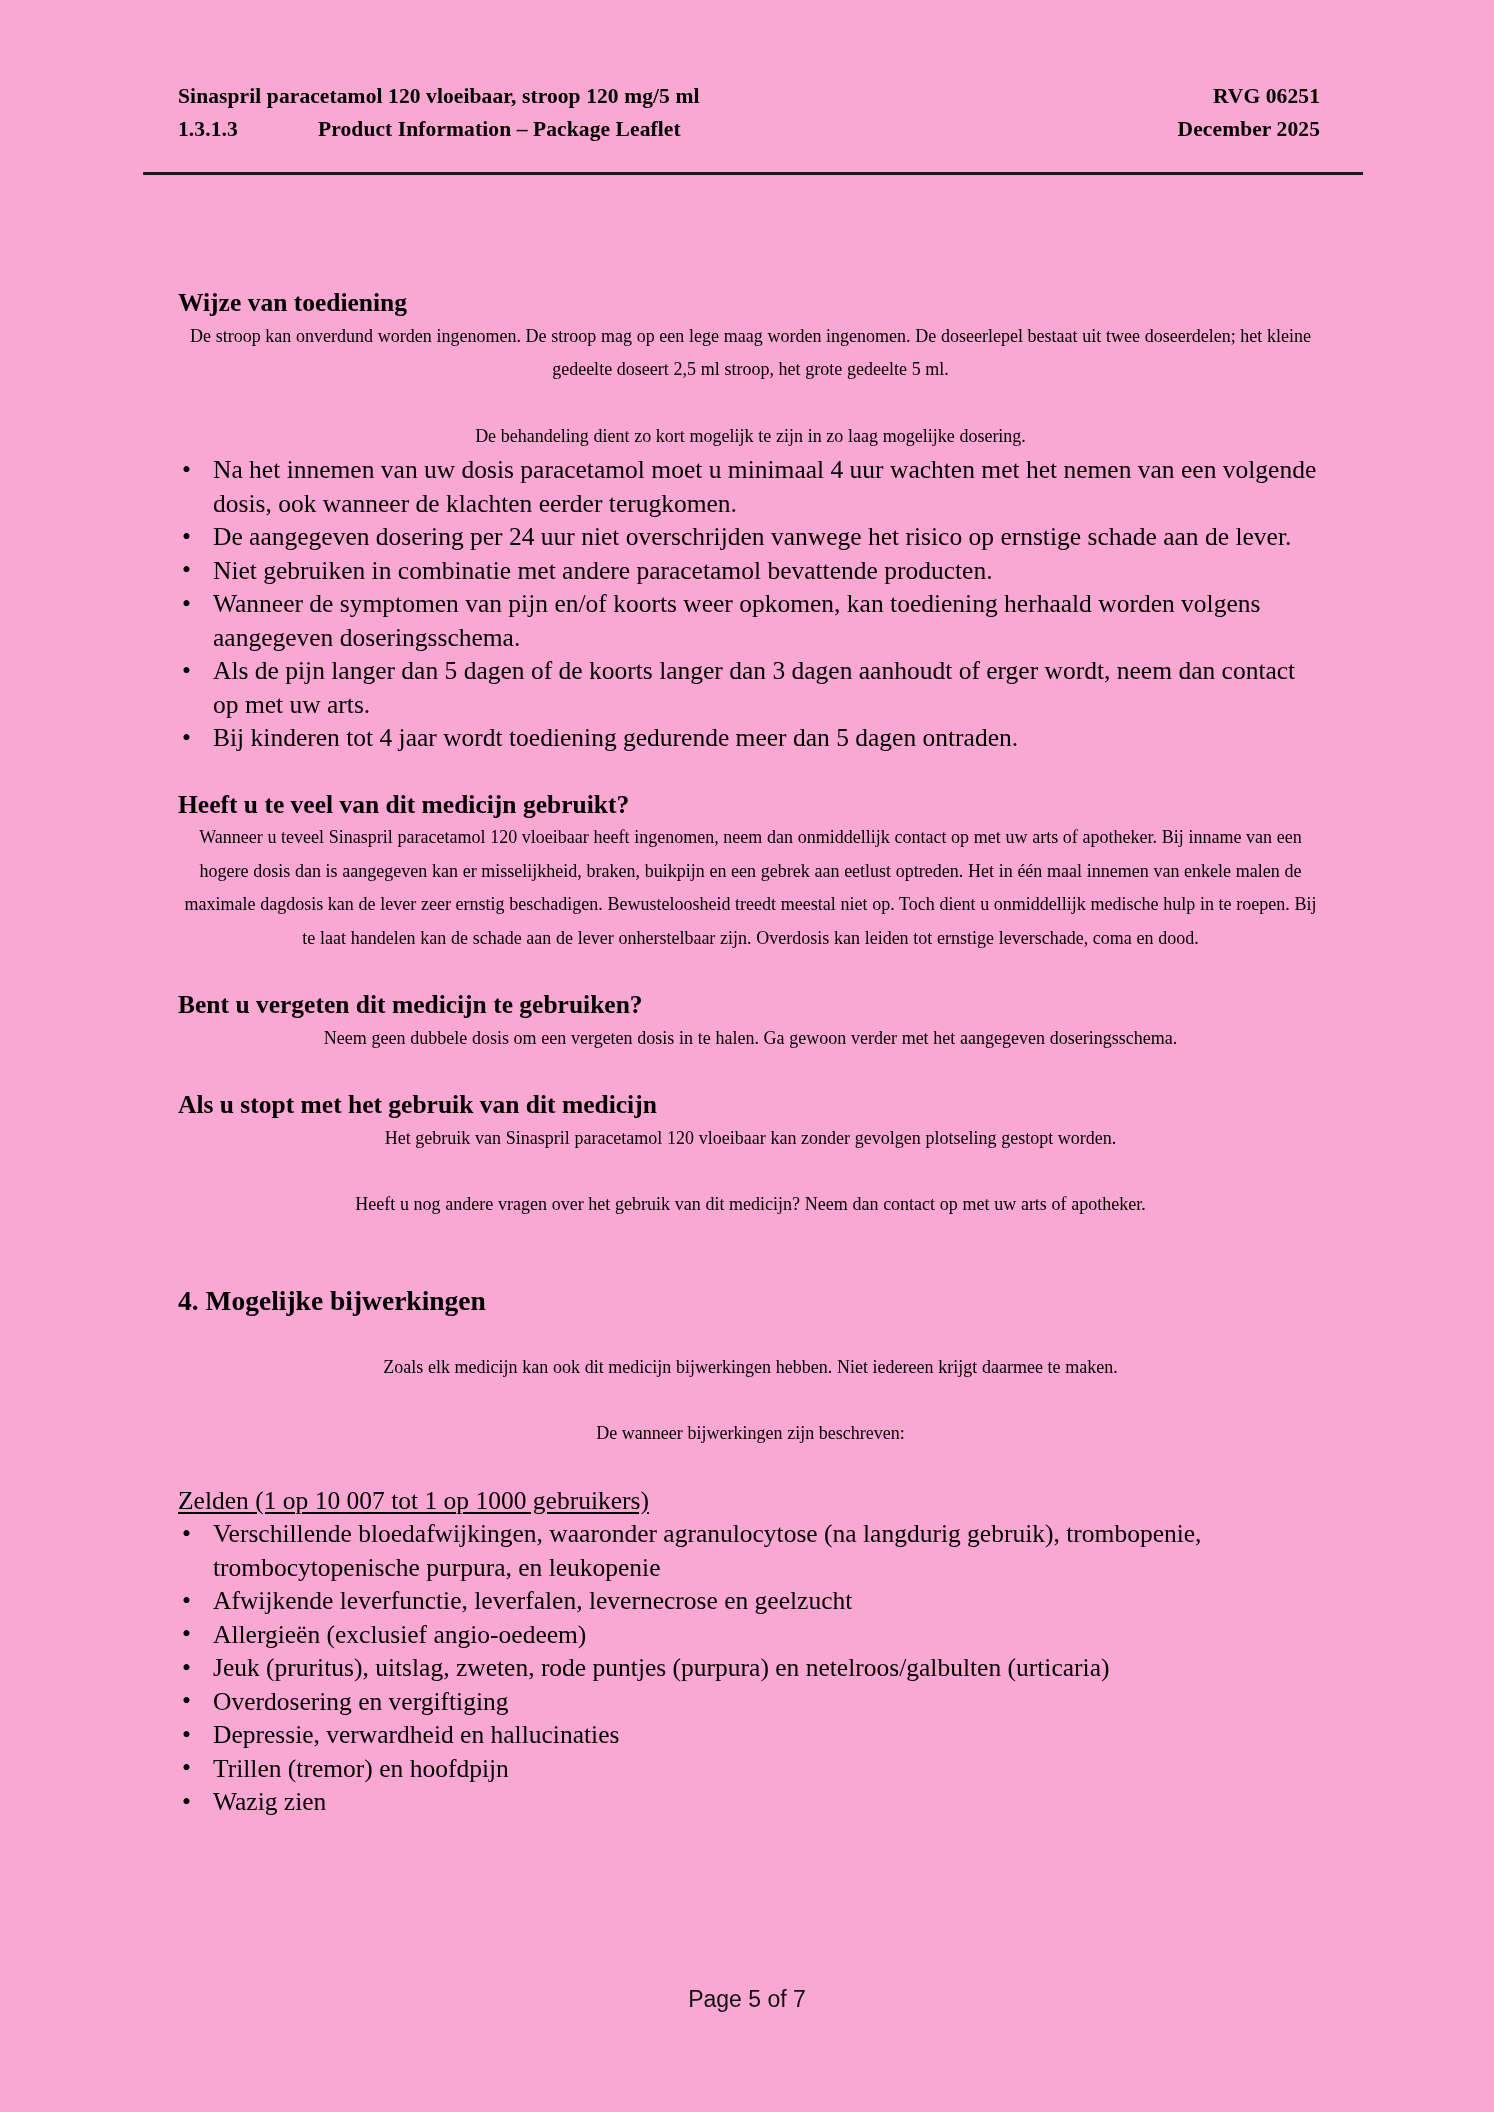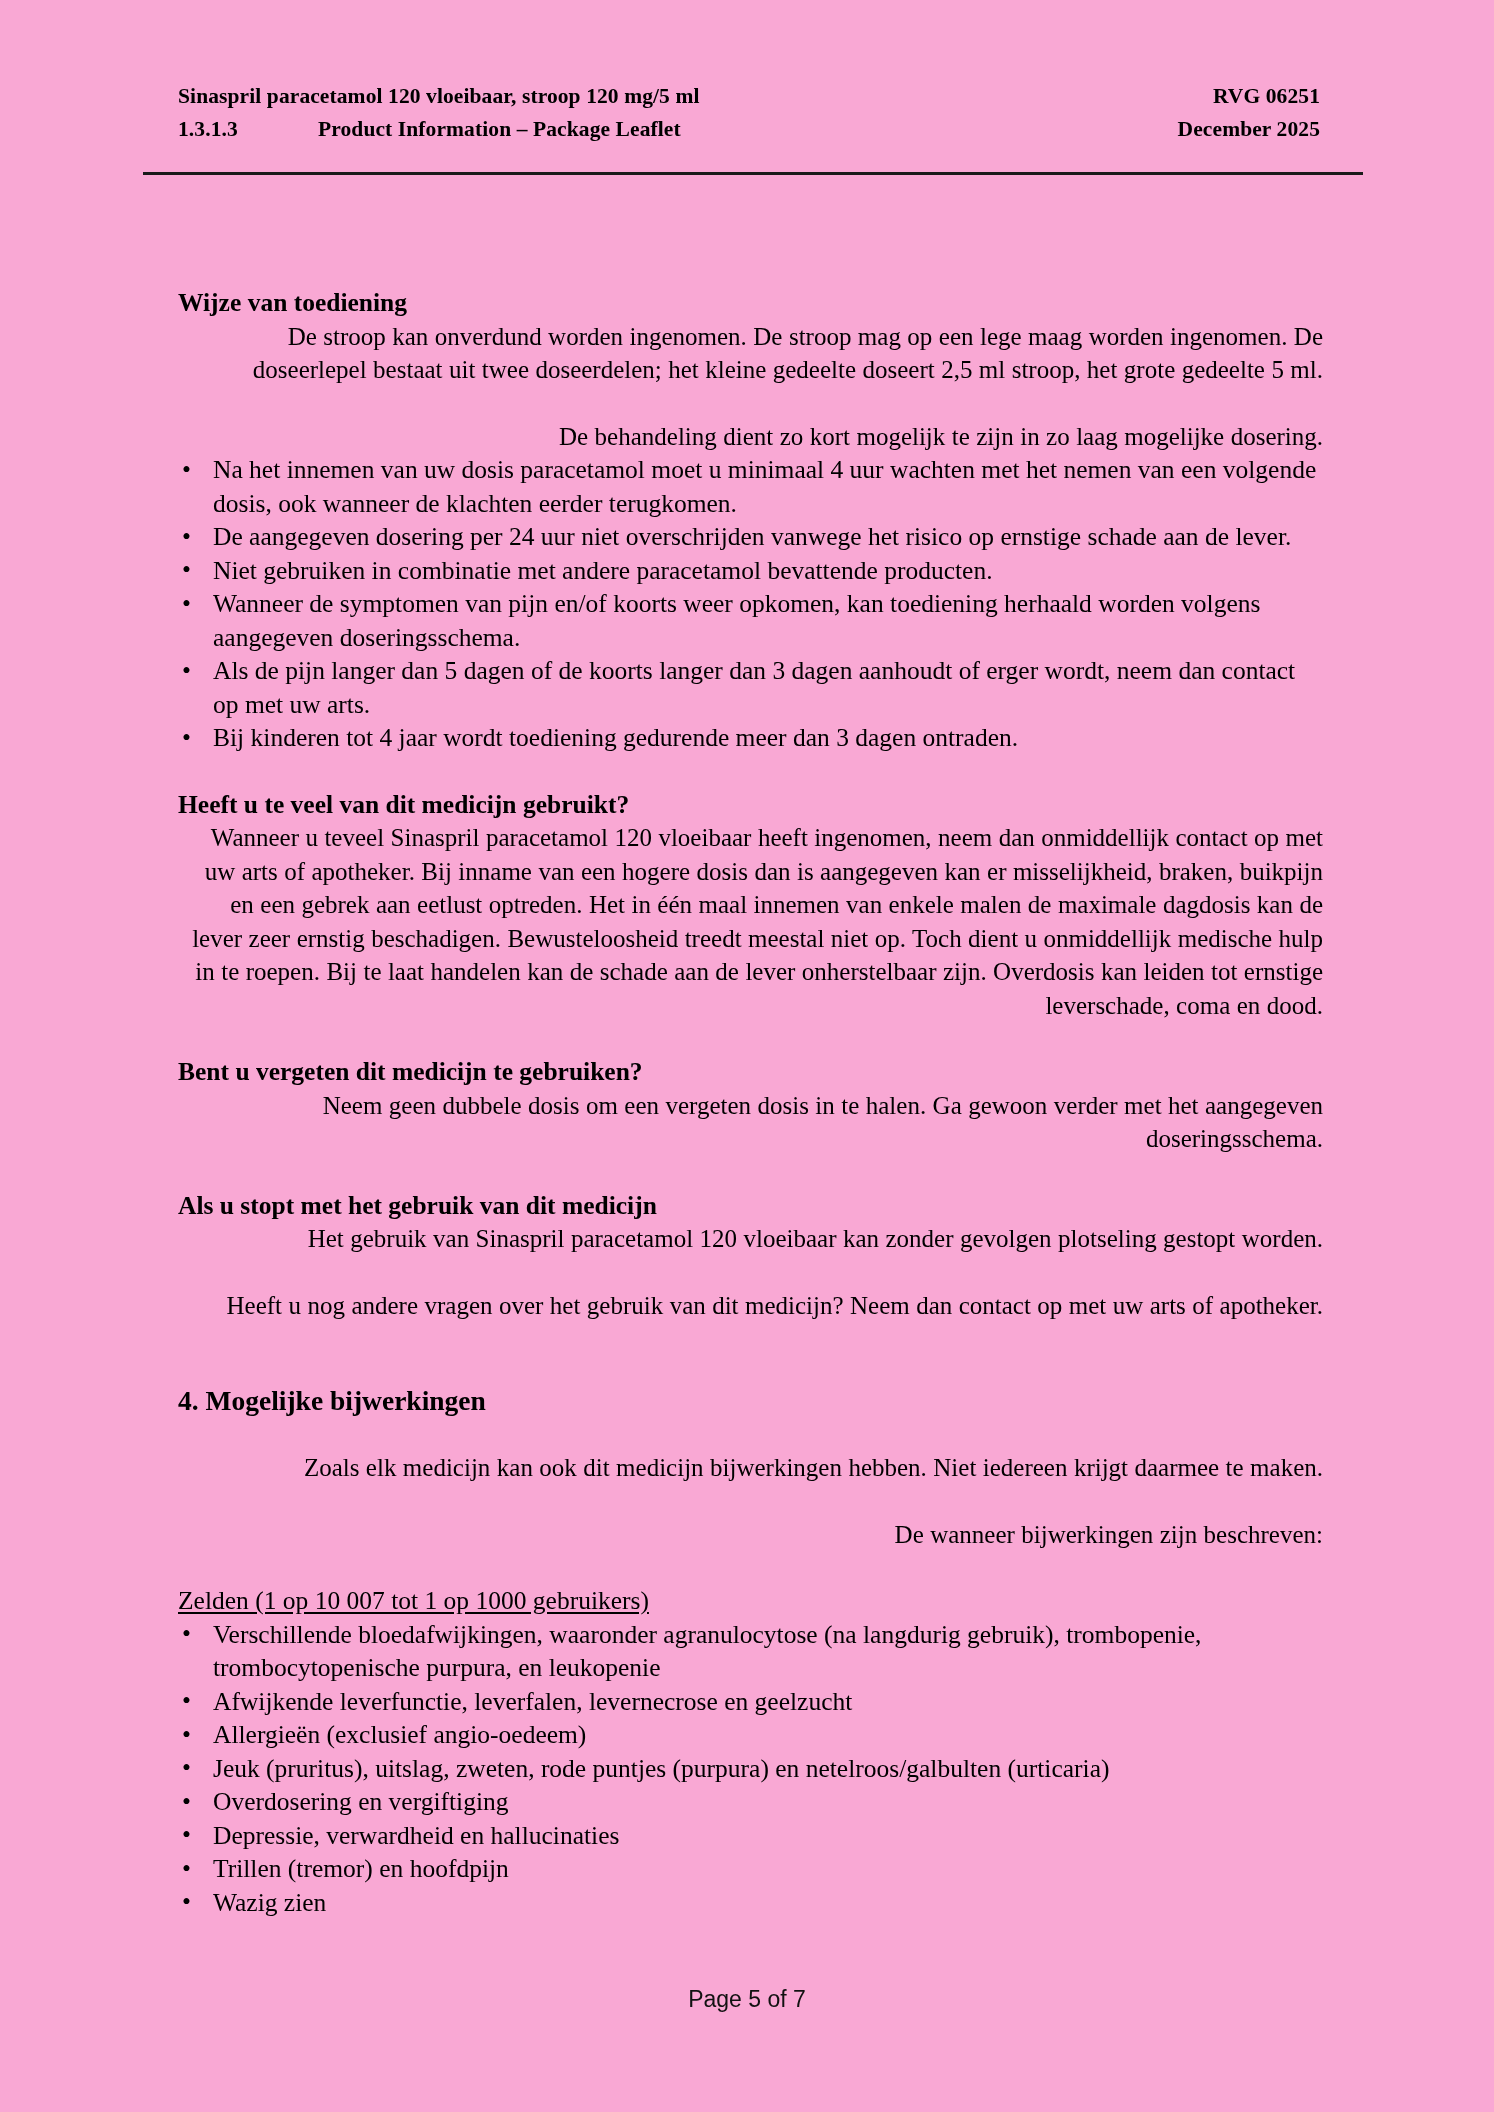--- a/index.html
+++ b/index.html
@@ -67,23 +67,23 @@
     width: 1145px;
     margin-top: 48px;
   }
 
   p, h2, h3, ul, li {
     margin: 0;
     padding: 0;
   }
 
   .para {
-    font-size: 25px;
-    line-height: 33.5px;
-    text-align: right;
+    font-size: 18px;
+    line-height: 33.5px;
+    text-align: center;
     word-spacing: 0.2px;
   }
 
   .sub-head {
     font-size: 25.5px;
     line-height: 33.5px;
     font-weight: bold;
   }
 
   .sec-head {
@@ -164,21 +164,21 @@
     <div class="gap-md"></div>
 
     <p class="para">De behandeling dient zo kort mogelijk te zijn in zo laag mogelijke dosering.</p>
 
     <ul class="bullets">
       <li>Na het innemen van uw dosis paracetamol moet u minimaal 4 uur wachten met het nemen van een volgende dosis, ook wanneer de klachten eerder terugkomen.</li>
       <li>De aangegeven dosering per 24 uur niet overschrijden vanwege het risico op ernstige schade aan de lever.</li>
       <li>Niet gebruiken in combinatie met andere paracetamol bevattende producten.</li>
       <li>Wanneer de symptomen van pijn en/of koorts weer opkomen, kan toediening herhaald worden volgens aangegeven doseringsschema.</li>
       <li>Als de pijn langer dan 5 dagen of de koorts langer dan 3 dagen aanhoudt of erger wordt, neem dan contact op met uw arts.</li>
-      <li>Bij kinderen tot 4 jaar wordt toediening gedurende meer dan 3 dagen ontraden.</li>
+      <li>Bij kinderen tot 4 jaar wordt toediening gedurende meer dan 5 dagen ontraden.</li>
     </ul>
 
     <div class="gap-md"></div>
 
     <h3 class="sub-head">Heeft u te veel van dit medicijn gebruikt?</h3>
     <p class="para">Wanneer u teveel Sinaspril paracetamol 120 vloeibaar heeft ingenomen, neem dan onmiddellijk contact op met uw arts of apotheker. Bij inname van een hogere dosis dan is aangegeven kan er misselijkheid, braken, buikpijn en een gebrek aan eetlust optreden. Het in één maal innemen van enkele malen de maximale dagdosis kan de lever zeer ernstig beschadigen. Bewusteloosheid treedt meestal niet op. Toch dient u onmiddellijk medische hulp in te roepen. Bij te laat handelen kan de schade aan de lever onherstelbaar zijn. Overdosis kan leiden tot ernstige leverschade, coma en dood.</p>
 
     <div class="gap-md"></div>
 
     <h3 class="sub-head">Bent u vergeten dit medicijn te gebruiken?</h3>

